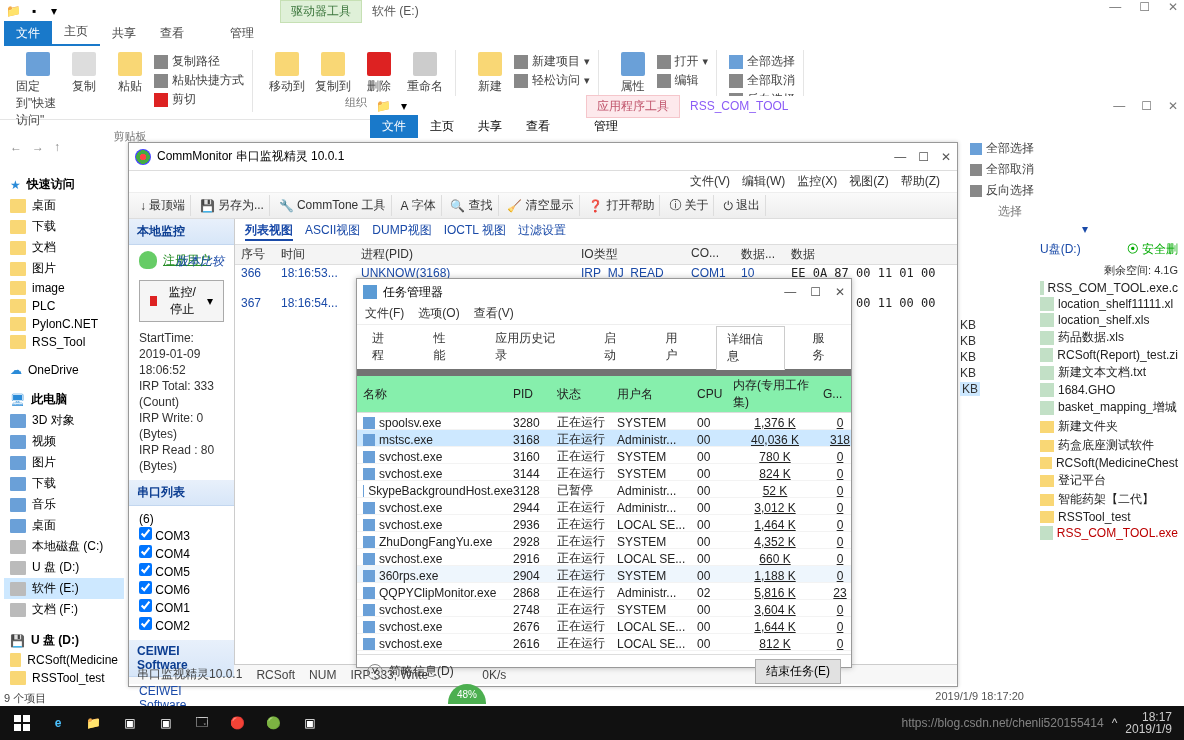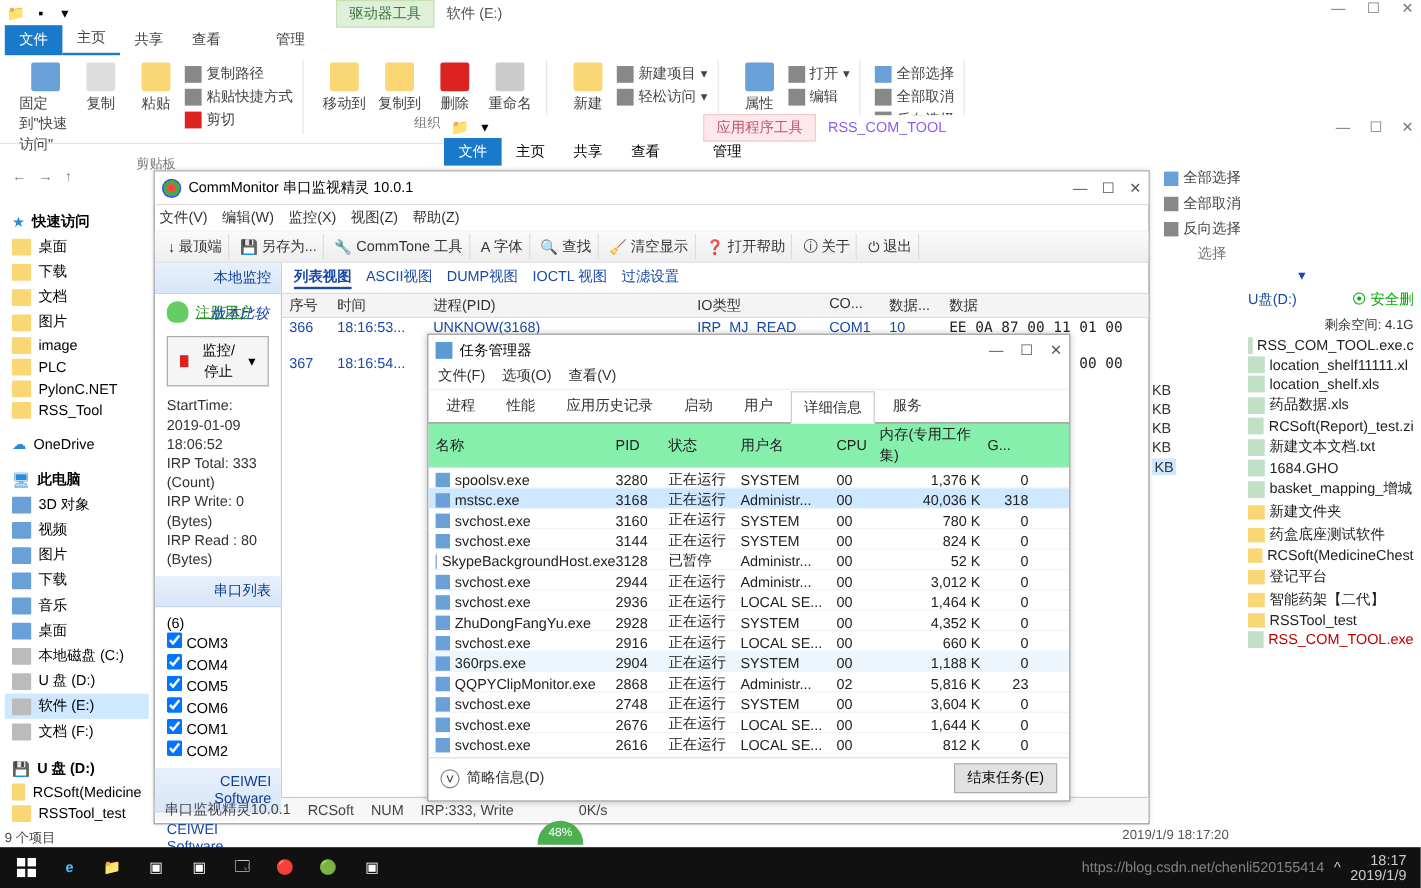--- a/index.html
+++ b/index.html
@@ -40,63 +40,63 @@
 
 
 .rightsel { position: absolute; top: 140px; left: 970px; width: 80px; display: flex; flex-direction: column; gap: 4px; font-size: 11px; color: #444; }
 .rightsel div { display: flex; align-items: center; gap: 4px; }
 
 
 .commwin { position: absolute; top: 142px; left: 128px; width: 830px; height: 545px; background: #fff; border: 1px solid #999; box-shadow: 0 0 4px rgba(0,0,0,0.2); }
 .commwin .titlebar { height: 28px; background: #fff; border-bottom: 1px solid #ddd; display: flex; align-items: center; padding: 0 6px; }
 .commwin .titlebar .logo { width: 16px; height: 16px; background: radial-gradient(circle, #f44 30%, #4a4 30% 60%, #44f 60%); border-radius: 50%; margin-right: 6px; }
 .commwin .winbtns { margin-left: auto; display: flex; gap: 12px; color: #555; }
-.commwin .menubar { height: 22px; display: flex; gap: 12px; padding: 2px 4px; color: #333; border-bottom: 1px solid #eee; }
+.commwin .menubar { height: 22px; display: flex; gap: 12px; padding: 2px 17px; color: #333; border-bottom: 1px solid #eee; justify-content: flex-end; }
 .commwin .toolbar { height: 26px; display: flex; align-items: center; gap: 4px; padding: 2px 6px; border-bottom: 1px solid #ddd; background: linear-gradient(#fafafa,#eee); }
 .commwin .toolbar .tbtn { display: flex; align-items: center; gap: 3px; padding: 2px 5px; border-right: 1px solid #ddd; color: #333; }
 .commwin .body { display: flex; height: calc(100% - 98px); }
 .commwin .leftcol { width: 218px; border-right: 1px solid #ccc; display: flex; flex-direction: column; }
-.commwin .panelhdr { background: linear-gradient(#e8f0fb,#d7e6f8); color: #0b3d91; font-weight: normal; padding: 4px 8px; border-bottom: 1px solid #c2d6ef; text-align: right; }
+.commwin .panelhdr { background: linear-gradient(#e8f0fb,#d7e6f8); color: #0b3d91; font-weight: bold; padding: 4px 8px; border-bottom: 1px solid #c2d6ef; }
 .commwin .panel { padding: 6px 10px; font-size: 11px; }
 .commwin .reguser { color: #2a8f2a; text-decoration: underline; display: flex; align-items: center; gap: 6px; }
 .commwin .reguser .uic { width: 18px; height: 18px; background: #6c6; border-radius: 50% 50% 40% 40%; }
 .commwin .mon-btn { margin-top: 10px; border: 1px solid #aaa; padding: 3px 10px; background: #f5f5f5; display: inline-flex; align-items: center; gap: 6px; }
 .commwin .mon-btn .dot { width: 10px; height: 10px; background: #d22; }
 .commwin .info { margin-top: 8px; color: #333; font-size: 11px; line-height: 16px; }
 .commwin .portlist label { display: block; padding: 1px 0; }
 .commwin .links a { color: #1a4aa8; text-decoration: none; display: block; padding: 1px 0; }
 .commwin .rightcol { flex: 1; display: flex; flex-direction: column; position: relative; }
 .commwin .viewtabs { display: flex; gap: 12px; padding: 3px 10px; border-bottom: 1px solid #ddd; }
 .commwin .viewtabs span { color: #1a4aa8; cursor: pointer; }
 .commwin .viewtabs .on { font-weight: bold; border-bottom: 2px solid #1a4aa8; }
 .commwin .grid { flex: 1; }
 .commwin .gridhdr, .commwin .gridrow { display: grid; grid-template-columns: 40px 80px 120px 100px 110px 50px 50px 160px; padding: 1px 6px; font-size: 11px; }
 .commwin .gridhdr { background: #f4f4f4; border-bottom: 1px solid #ddd; color: #333; }
 .commwin .gridrow { color: #1a4aa8; }
 .commwin .gridrow .data { font-family: Consolas, monospace; color: #222; }
 .commwin .statusbar { height: 20px; border-top: 1px solid #ccc; display: flex; align-items: center; gap: 14px; padding: 0 8px; font-size: 11px; color: #444; background: #f7f7f7; }
 
 
-.tmwin { position: absolute; top: 278px; left: 356px; width: 536px; height: 390px; background: #fff; border: 1px solid #999; box-shadow: 0 0 6px rgba(0,0,0,0.25); }
+.tmwin { position: absolute; top: 278px; left: 356px; width: 496px; height: 390px; background: #fff; border: 1px solid #999; box-shadow: 0 0 6px rgba(0,0,0,0.25); }
 .tmwin .tmtitle { height: 26px; display: flex; align-items: center; padding: 0 6px; }
 .tmwin .tmtitle .tico { width: 14px; height: 14px; background: #5b9bd5; margin-right: 6px; }
 .tmwin .tmtitle .wb { margin-left: auto; display: flex; gap: 14px; color: #555; }
 .tmwin .tmmenu { height: 20px; display: flex; gap: 14px; padding: 0 8px; color: #333; border-bottom: 1px solid #eee; }
-.tmwin .tmtabs { display: flex; gap: 4px; border-bottom: 1px solid #737373; padding: 0 4px; }
+.tmwin .tmtabs { display: flex; gap: 16px; border-bottom: 7px solid #737373; padding: 0 4px; }
 .tmwin .tmtabs span { padding: 4px 10px; color: #333; border: 1px solid transparent; }
 .tmwin .tmtabs .on { border: 1px solid #ccc; border-bottom: 1px solid #fff; background: #fff; position: relative; top: 1px; }
 .tmwin .tmgrid { height: 278px; overflow: hidden; }
 .tmwin .tmhdr, .tmwin .tmrow { display: grid; grid-template-columns: 150px 44px 60px 80px 36px 90px 40px; padding: 1px 6px; font-size: 11px; color: #222; align-items: center; }
 .tmwin .tmhdr { background: #86efac; border-bottom: 1px solid #ddd; }
 .tmwin .tmrow { border-bottom: 1px solid #f3f3f3; height: 17px; }
 .tmwin .tmrow.sel { background: #cde8ff; }
 .tmwin .tmrow.alt { background: #eef6fd; }
 .tmwin .pn { display: flex; align-items: center; gap: 4px; }
 .tmwin .pico { width: 12px; height: 12px; background: #6aa0d8; }
-.tmwin .num { text-align: right; padding-right: 6px; }
+.tmwin .num { text-align: center; padding-right: 6px; text-decoration: underline; }
 .tmwin .tmfoot { height: 34px; border-top: 1px solid #ddd; display: flex; align-items: center; padding: 0 10px; }
 .tmwin .tmfoot .brief { display: flex; align-items: center; gap: 6px; color: #333; }
 .tmwin .tmfoot .circ { width: 16px; height: 16px; border: 1px solid #888; border-radius: 50%; display: flex; align-items: center; justify-content: center; }
 .tmwin .tmfoot button { margin-left: auto; padding: 3px 10px; border: 1px solid #adadad; background: #e1e1e1; }
 
 
 .upane { position: absolute; top: 238px; right: 0; width: 150px; height: 430px; background: #fff; }
 .upane .urow { display: flex; justify-content: space-between; padding: 3px 6px; color: #0b5; align-items: flex-end; }
 .upane .urow .l { color: #1a4aa8; }
 .upane .free { padding: 2px 6px; color: #333; font-size: 11px; text-align: right; }

